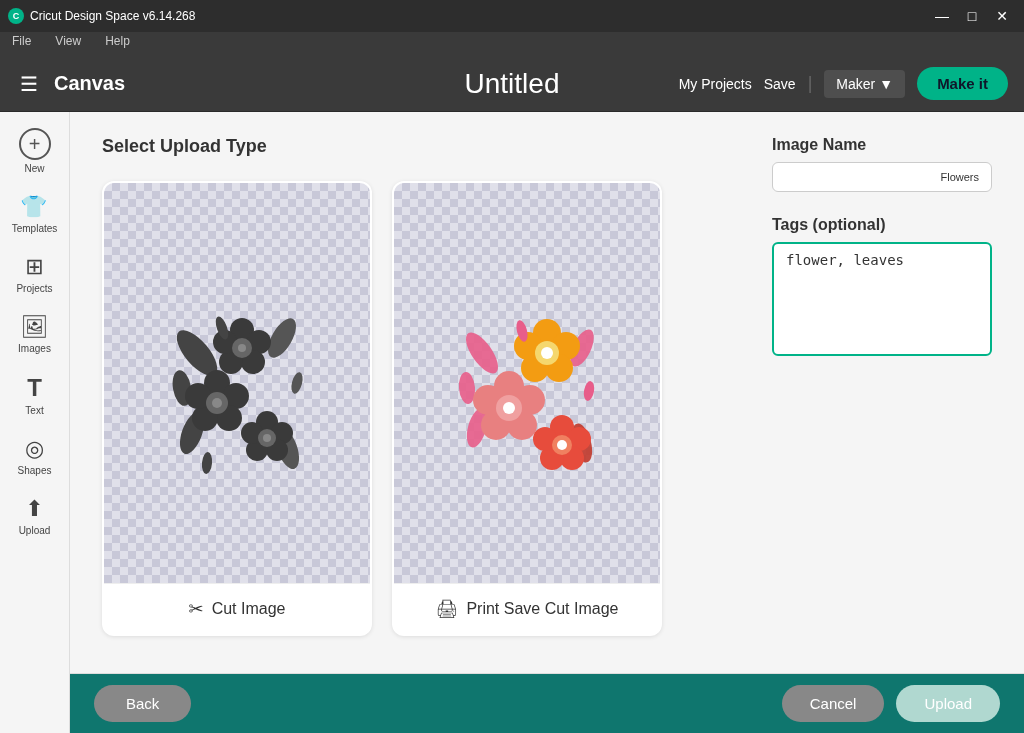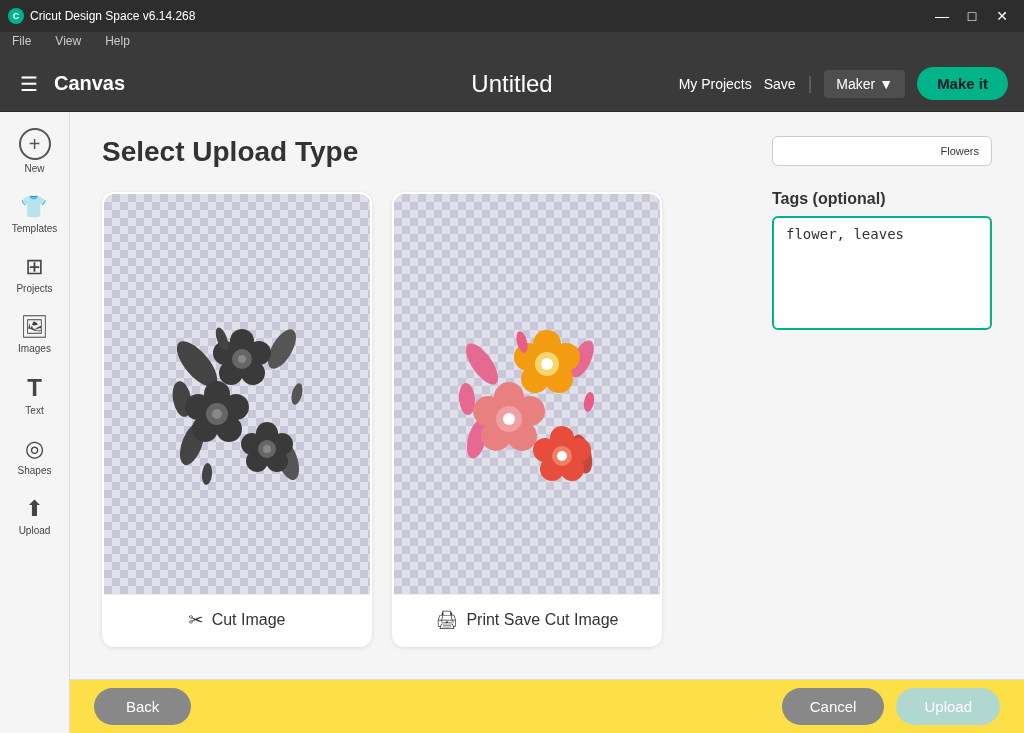--- a/index.html
+++ b/index.html
@@ -40,21 +40,21 @@
       background: #3a3a3a;
       height: 56px;
       display: flex;
       align-items: center;
       padding: 0 16px;
       gap: 12px;
       border-bottom: 1px solid #2a2a2a;
     }
     .hamburger-btn { color: white; font-size: 20px; cursor: pointer; padding: 4px; }
     .app-title { color: white; font-size: 20px; font-weight: 600; margin-right: auto; }
-    .header-center { position: absolute; left: 50%; transform: translateX(-50%); color: white; font-size: 24px; font-weight: 400; }
+    .header-center { position: absolute; left: 50%; transform: translateX(-50%); color: white; font-size: 28px; font-weight: 400; }
     .header-right { display: flex; align-items: center; gap: 12px; margin-left: auto; }
     .my-projects-btn { color: white; font-size: 14px; cursor: pointer; }
     .save-btn { color: white; font-size: 14px; cursor: pointer; }
     .divider-v { color: #666; font-size: 18px; }
     .maker-btn { color: white; font-size: 14px; cursor: pointer; display: flex; align-items: center; gap: 4px; background: rgba(255,255,255,0.1); padding: 6px 12px; border-radius: 4px; }
     .make-it-btn { background: #00b388; color: #0f172a; font-size: 15px; font-weight: 700; padding: 8px 20px; border-radius: 20px; cursor: pointer; border: none; }
 
     
     .main-layout { display: flex; height: calc(733px - 32px - 24px - 56px); }
 
@@ -94,21 +94,21 @@
       flex: 1;
       padding: 24px 32px;
       display: flex;
       gap: 32px;
     }
 
     .left-panel { flex: 1; }
     .right-panel { width: 220px; }
 
     .section-title {
-      font-size: 28px;
+      font-size: 18px;
       font-weight: 600;
       color: #333;
       margin-bottom: 24px;
     }
 
     
     .upload-cards { display: flex; gap: 20px; }
 
     .upload-card {
       width: 270px;
@@ -170,22 +170,22 @@
       border: 2px solid #00b388;
       border-radius: 6px;
       font-size: 14px;
       color: #333;
       resize: none;
       outline: none;
     }
 
     
     .bottom-bar {
-      height: 54px;
-      background: #fde047;
+      height: 60px;
+      background: #0f766e;
       border-top: 1px solid #ddd;
       display: flex;
       align-items: center;
       justify-content: space-between;
       padding: 0 24px;
     }
     .back-btn {
       background: #888;
       color: white;
       border: none;
@@ -393,20 +393,21 @@
               <span style="font-size:18px;">🖨</span>
               <span>Print Save Cut Image</span>
             </div>
           </div>
 
         </div>
       </div>
 
       <div class="right-panel">
         <div class="image-name-section">
+          <div class="field-label">Image Name</div>
           <input type="text" class="text-input" value="Flowers" style="">
         </div>
         <div class="tags-section">
           <div class="field-label">Tags (optional)</div>
           <textarea class="textarea-input" style="">flower, leaves</textarea>
         </div>
       </div>
     </div>
 
     <div class="bottom-bar">

